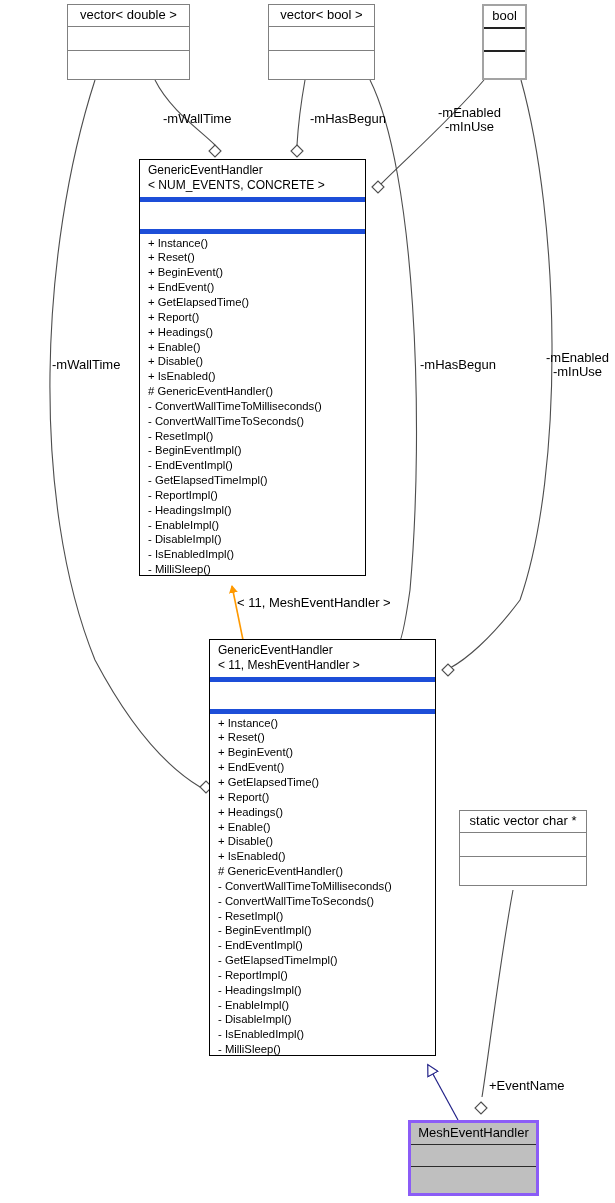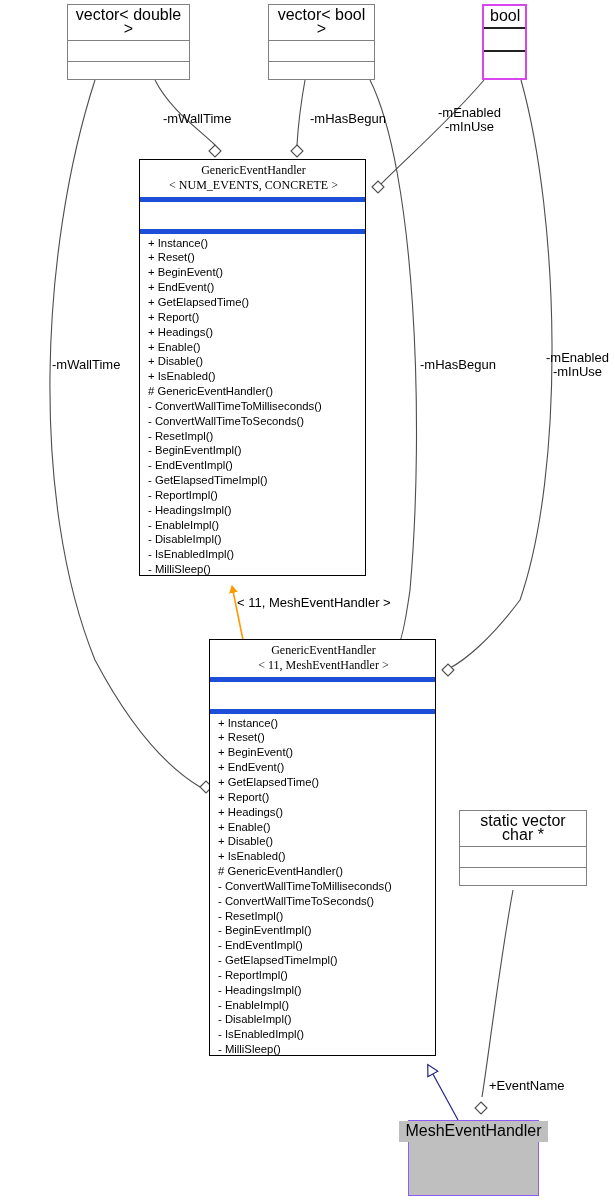--- a/index.html
+++ b/index.html
@@ -26,44 +26,42 @@
   }
   .uml-class {
     position: absolute;
     box-sizing: border-box;
     background: #ffffff;
     border: 1px solid #808080;
     display: flex;
     flex-direction: column;
   }
   .uml-class.strong {
-    border: 2px solid #d946ef;
+    border: 2px solid #a3a3a3;
   }
   .uml-class.filled {
     background: #bfbfbf;
-    border: 1px solid #8b5cf6;
-    align-items: center;
+    border: 3px solid #8b5cf6;
   }
   .uml-class.filled .cls-name,
   .uml-class.filled .cls-attrs,
   .uml-class.filled .cls-ops {
     background: #bfbfbf;
   }
   .cls-name {
     padding: 3px 6px 4px 6px;
     text-align: center;
-    font-size: 16px;
+    font-size: 13px;
     color: #000000;
     line-height: 14px;
     white-space: pre-line;
   }
   .cls-name.left {
-    text-align: center;
+    text-align: left;
     padding-left: 8px;
-    font-family: Liberation Serif, serif;
   }
   .cls-attrs {
     border-top: 1px solid #808080;
     min-height: 20px;
   }
   .cls-ops {
     border-top: 1px solid #808080;
     min-height: 20px;
     padding: 2px 0 3px 0;
   }

